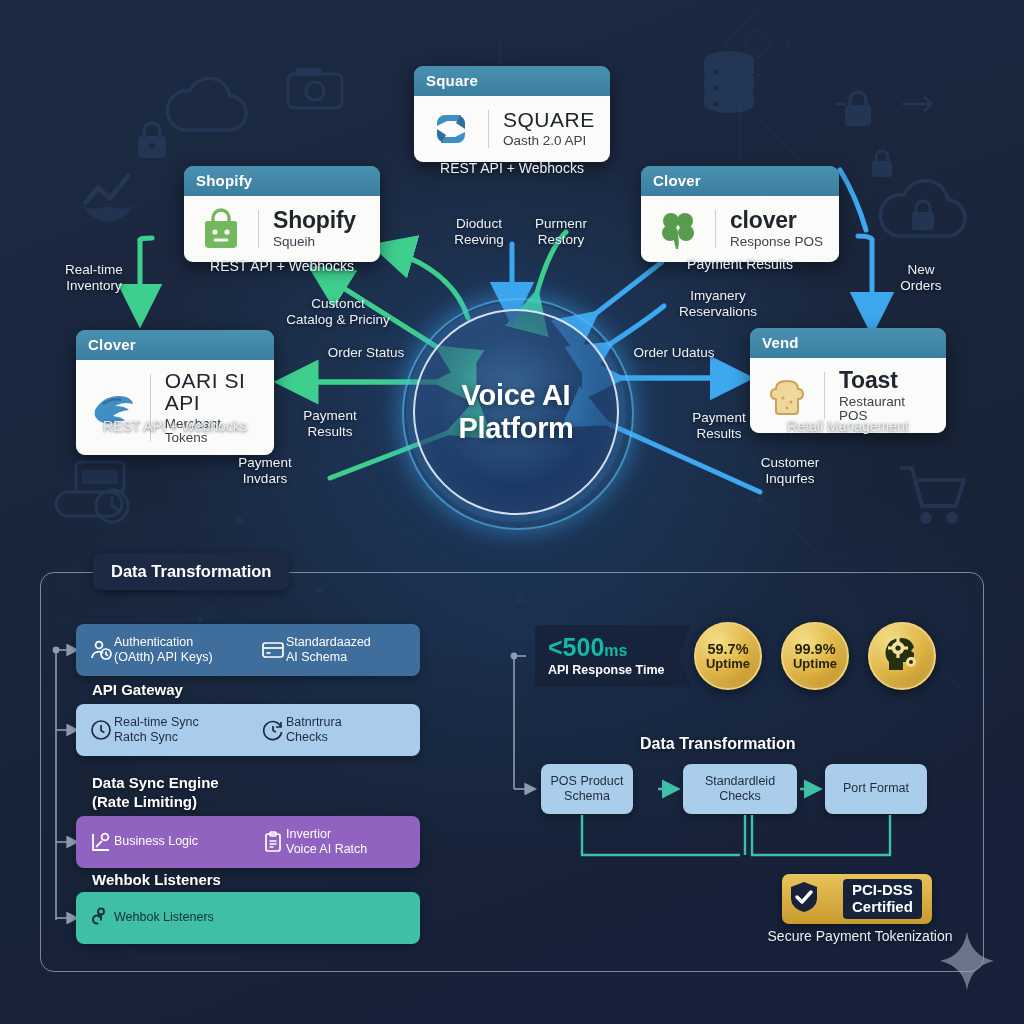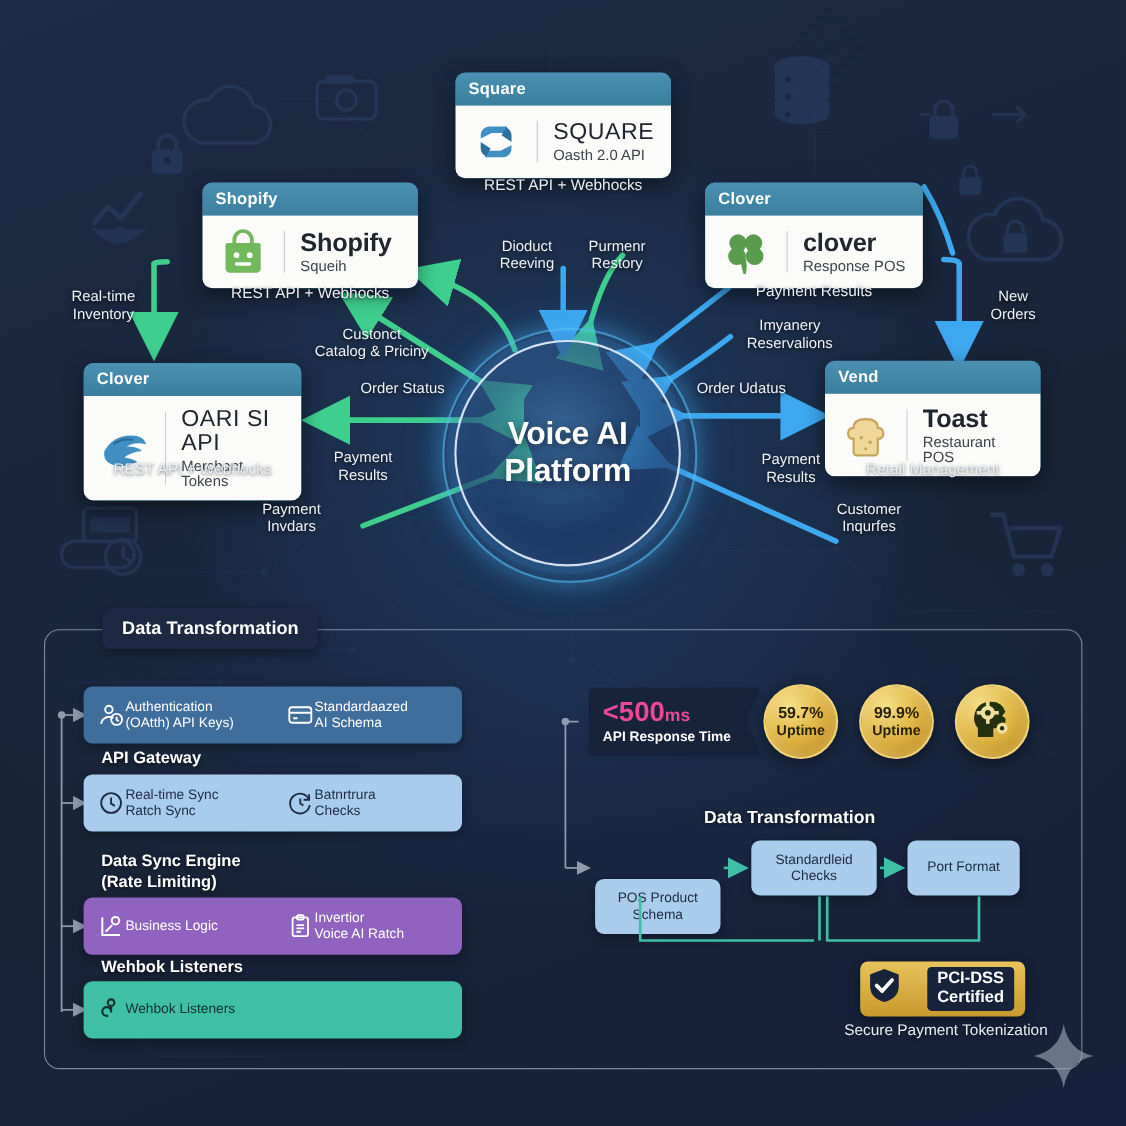--- a/index.html
+++ b/index.html
@@ -125,21 +125,21 @@
   .ribbon {
     position: absolute; left: 535px; top: 625px;
     width: 156px; height: 62px;
     background: #16233b;
     clip-path: polygon(0 0, 100% 0, 92% 50%, 100% 100%, 0 100%);
     border-radius: 6px 0 0 6px;
     display: flex; flex-direction: column; justify-content: center;
     padding-left: 13px;
     box-shadow: 0 3px 12px rgba(0,0,0,.45);
   }
-  .ribbon-big { color: #ec4899; font-size: 25px; font-weight: bold; line-height: 1; }
+  .ribbon-big { color: #14b8a6; font-size: 25px; font-weight: bold; line-height: 1; }
   .ribbon-big span { font-size: 16px; }
   .ribbon-sub { color: #ffffff; font-size: 12.5px; font-weight: bold; margin-top: 3px; }
   .coin {
     position: absolute; top: 622px; width: 68px; height: 68px; border-radius: 50%;
     background: radial-gradient(circle at 34% 28%, #f6e08a 0%, #e0b747 46%, #c39327 78%, #a87c1d 100%);
     border: 2.5px solid #f0d279;
     box-shadow: 0 3px 12px rgba(0,0,0,.45), inset 0 0 12px rgba(255,245,200,.35);
     display: flex; flex-direction: column; align-items: center; justify-content: center;
   }
   .coin-val { color: #2a2208; font-size: 14.5px; font-weight: bold; line-height: 1.05; }
@@ -608,21 +608,21 @@
             <rect x="22" y="12.4" width="5" height="3.2"></rect>
         </g>
         <circle cx="17" cy="14" r="2.6" fill="#25300f"></circle>
         <circle cx="30" cy="28" r="5" fill="#f0e0a0"></circle>
         <circle cx="30" cy="28" r="2" fill="#25300f"></circle>
       </svg>
     </span>
   </div>
 
   <div class="flow-title">Data Transformation</div>
-  <div class="fbox" style="left:541px;width:114px;margin-top:35px;">POS Product
+  <div class="fbox" style="left:541px;width:92px;">POS Product
 Schema</div>
   <div class="fbox" style="left:683px;width:114px;">Standardleid
 Checks</div>
   <div class="fbox" style="left:825px;width:102px;">Port Format</div>
 
   <svg style="position:absolute;left:500px;top:620px;width:480px;height:250px;pointer-events:none;" viewBox="0 0 480 250">
     <defs>
       <marker id="tA" markerWidth="8" markerHeight="8" refX="6" refY="4" orient="auto">
           <path d="M0 0 L8 4 L0 8 z" fill="#3fbfa6"></path>
         </marker>

